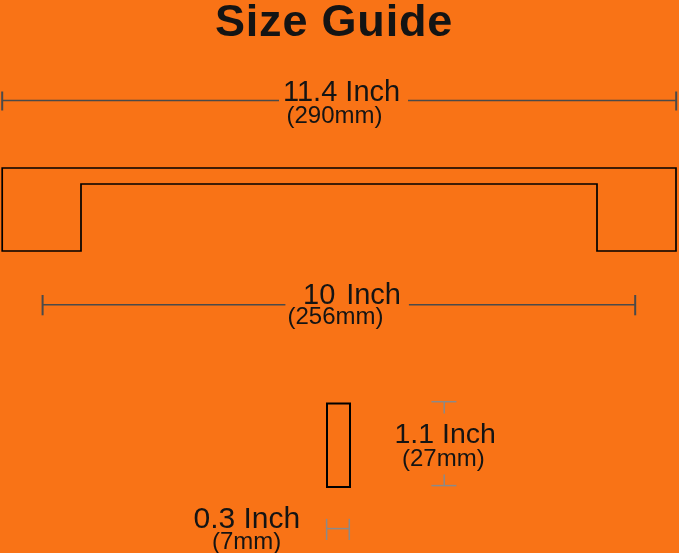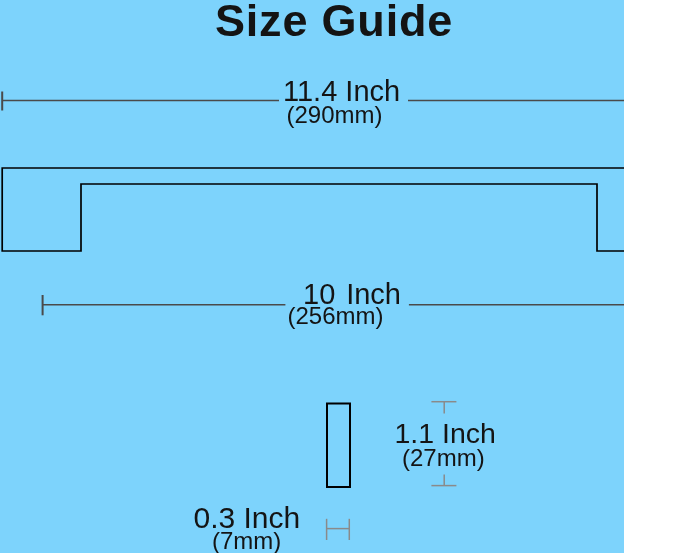--- a/index.html
+++ b/index.html
@@ -1,16 +1,16 @@
 <!DOCTYPE html>
 <html><head>
 <meta charset="utf-8">
 <style>
   html,body{margin:0;padding:0;background:#ffffff;}
-  .canvas{position:relative;width:624px;height:553px;background:#7dd3fc;overflow:hidden;
+  .canvas{position:relative;width:679px;height:553px;background:#f97316;overflow:hidden;
           font-family:"Liberation Sans", sans-serif;}
   svg{position:absolute;left:0;top:0;}
   text{font-family:"Liberation Sans", sans-serif;fill:#141414;}
 </style>
 </head>
 <body>
 <div class="canvas">
 <svg width="679" height="553" viewBox="0 0 679 553">
 
   <text x="215" y="36.3" font-size="45" font-weight="bold" letter-spacing="0.8">Size Guide</text>

